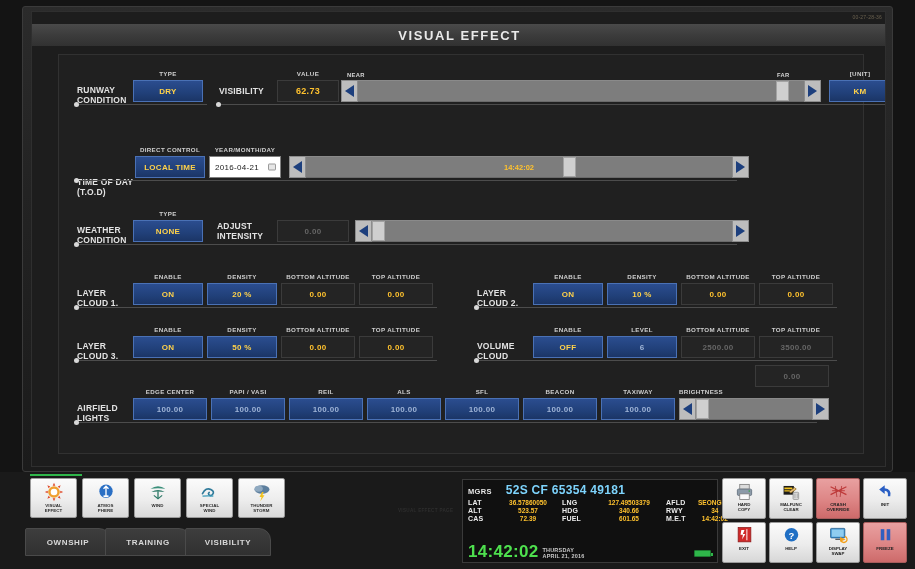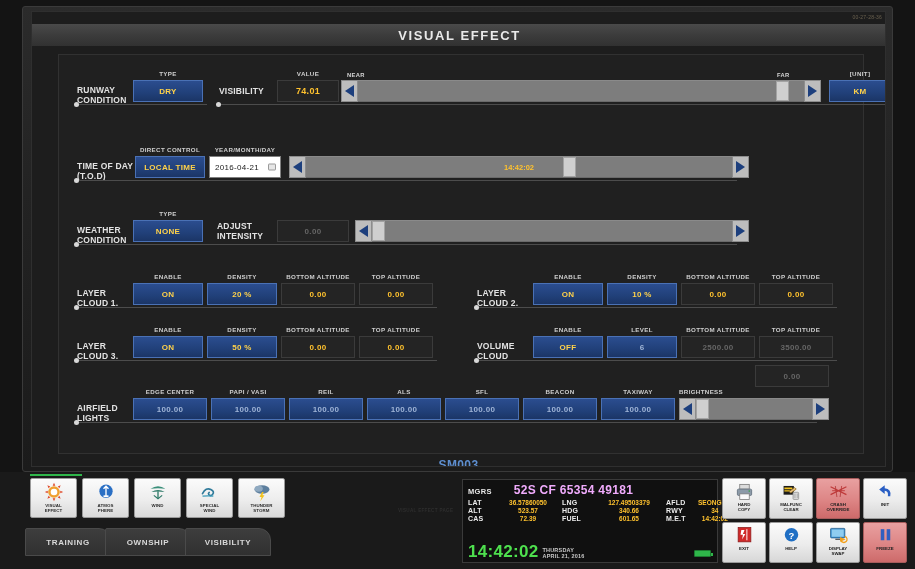--- a/index.html
+++ b/index.html
@@ -236,22 +236,22 @@
   .mgrs {
     position: absolute; left: 462px; top: 7px;
     width: 256px; height: 84px;
     background: #101010;
     border: 1px solid #3a3a3a;
     padding: 3px 4px 0 5px;
   }
   .mgrs-top { display: flex; align-items: baseline; }
   .mgrs-top .k { color: #e6e6e6; font-size: 7.5px; font-weight: bold; letter-spacing: .3px; }
   .mgrs-top .v {
-    color: #f0abfc; font-size: 12px; font-weight: bold;
-    margin-left: 22px; letter-spacing: .3px;
+    color: #7dd3fc; font-size: 12px; font-weight: bold;
+    margin-left: 14px; letter-spacing: .3px;
   }
   .mgrs-grid {
     display: grid;
     grid-template-columns: 26px 68px 30px 74px 32px auto;
     row-gap: 1px;
     margin-top: 2px;
   }
   .mgrs-grid .k { color: #ececec; font-size: 7px; font-weight: bold; letter-spacing: .2px; }
   .mgrs-grid .v { color: #ffc22e; font-size: 6.5px; font-weight: bold; text-align: center; }
   .clockrow {
@@ -322,41 +322,41 @@
             <span>CONDITION</span>
           </div>
           <div class="caption" style="left:56px; top:15px; width:70px;">TYPE</div>
           <div class="chip blue" style="left:56px; top:25px; width:70px;">DRY</div>
           <div class="grp-underline" style="top:49px; width:130px;"></div>
         </div>
 
         <div class="grp" style="left:160px;">
           <div class="rowlabel" style="left:0; top:31px; width:56px; font-weight:bold;">VISIBILITY</div>
           <div class="caption" style="left:58px; top:15px; width:62px;">VALUE</div>
-          <div class="chip dark" style="left:58px; top:25px; width:62px; font-size:9px;">74.01</div>
+          <div class="chip dark" style="left:58px; top:25px; width:62px; font-size:9px;">62.73</div>
           <div class="near-lbl" style="left:128px; top:17px;">NEAR</div>
           <div class="far-lbl" style="left:558px; top:17px;">FAR</div>
           <div class="slider" style="left:122px; top:25px; width:480px;">
             <div class="arw l">
                 <i></i>
               </div>
             <div class="track">
               <div class="thumb" style="left:418px;"></div>
             </div>
             <div class="arw r">
                 <i></i>
               </div>
           </div>
           <div class="caption" style="left:610px; top:15px; width:62px;">[UNIT]</div>
           <div class="chip blue" style="left:610px; top:25px; width:62px;">KM</div>
           <div class="grp-underline" style="top:49px; width:676px;"></div>
         </div>
 
         <div class="grp" style="top:76px;">
-          <div class="rowlabel" style="left:0; top:30px; width:58px;">
+          <div class="rowlabel" style="left:0; top:46px; width:58px;">
             <span>TIME OF DAY</span><br>
             <span>(T.O.D)</span>
           </div>
           <div class="caption" style="left:58px; top:15px; width:70px;">DIRECT CONTROL</div>
           <div class="chip blue" style="left:58px; top:25px; width:70px;">LOCAL TIME</div>
           <div class="caption" style="left:132px; top:15px; width:72px;">YEAR/MONTH/DAY</div>
           <div class="chip white" style="left:132px; top:25px; width:72px;">
             <span>2016-04-21</span>
             <span class="cal-ic"></span>
           </div>
@@ -503,24 +503,20 @@
             </div>
             <div class="arw r">
                 <i></i>
               </div>
           </div>
           <div class="grp-underline" style="top:49px; width:740px;"></div>
         </div>
 
       </div>
 
-      <div class="sm-block">
-        <div class="sm-title">SM003</div>
-
-      </div>
 
     </div>
   </div>
 
   <div class="bottombar">
 
     <div class="sgreen"></div>
     <div class="shortcuts">
 
       <div class="sbtn">
@@ -579,22 +575,22 @@
         </svg>
         <div class="cap">
           <span>THUNDER</span><br>
           <span>STORM</span>
         </div>
       </div>
 
     </div>
 
     <div class="tabs">
+      <div class="tab">OWNSHIP</div>
       <div class="tab">TRAINING</div>
-      <div class="tab">OWNSHIP</div>
       <div class="tab">VISIBILITY</div>
     </div>
 
     <div class="watermark" style="left:398px; top:36px;">VISUAL EFFECT PAGE</div>
 
     <div class="mgrs">
       <div class="mgrs-top">
         <div class="k">MGRS</div>
         <div class="v">52S CF 65354 49181</div>
       </div>

